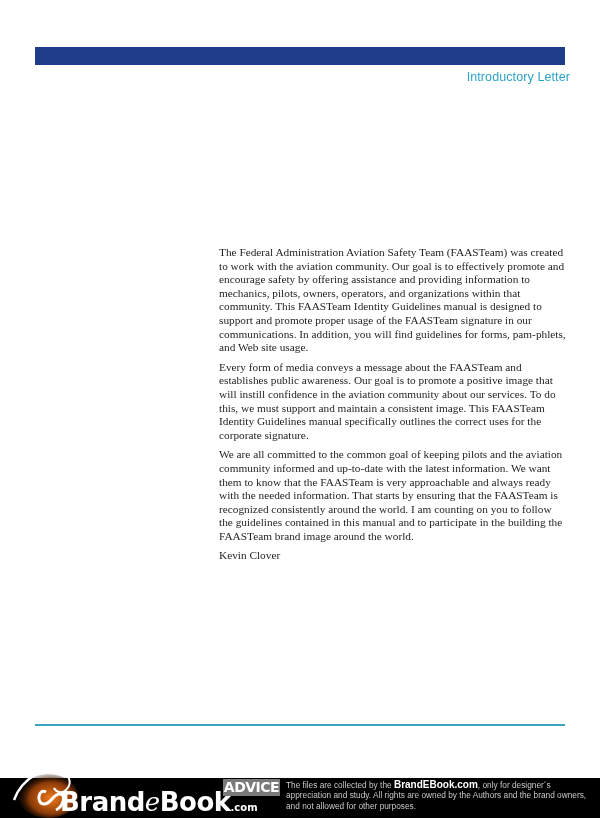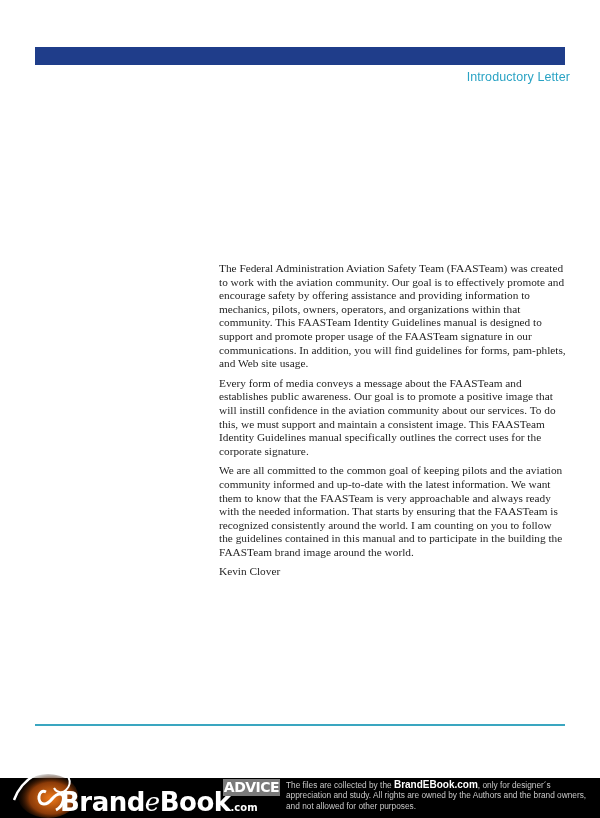--- a/index.html
+++ b/index.html
@@ -14,21 +14,21 @@
       background: #1f3d8a;
     }
     .section-title {
       position: absolute; right: 30px; top: 70px;
       font-family: "Liberation Sans", "DejaVu Sans", sans-serif;
       font-size: 12.5px; color: #2aa3c4; letter-spacing: 0.1px;
       white-space: nowrap;
     }
     .letter {
       position: absolute; left: 219px; top: 246px; width: 348px;
-      font-size: 11.3px; line-height: 13.6px; color: #1e1e1e; margin-top: 16px;
+      font-size: 11.3px; line-height: 13.6px; color: #1e1e1e;
     }
     .letter p { margin: 0 0 6px 0; }
     .letter .sig { margin: 0; }
     .bottom-rule {
       position: absolute; left: 35px; top: 724px; width: 530px; height: 2px;
       background: #3aa6c0;
     }
     .footer {
       position: absolute; left: 0; top: 778px; width: 600px; height: 40px;
       background: #000000;

